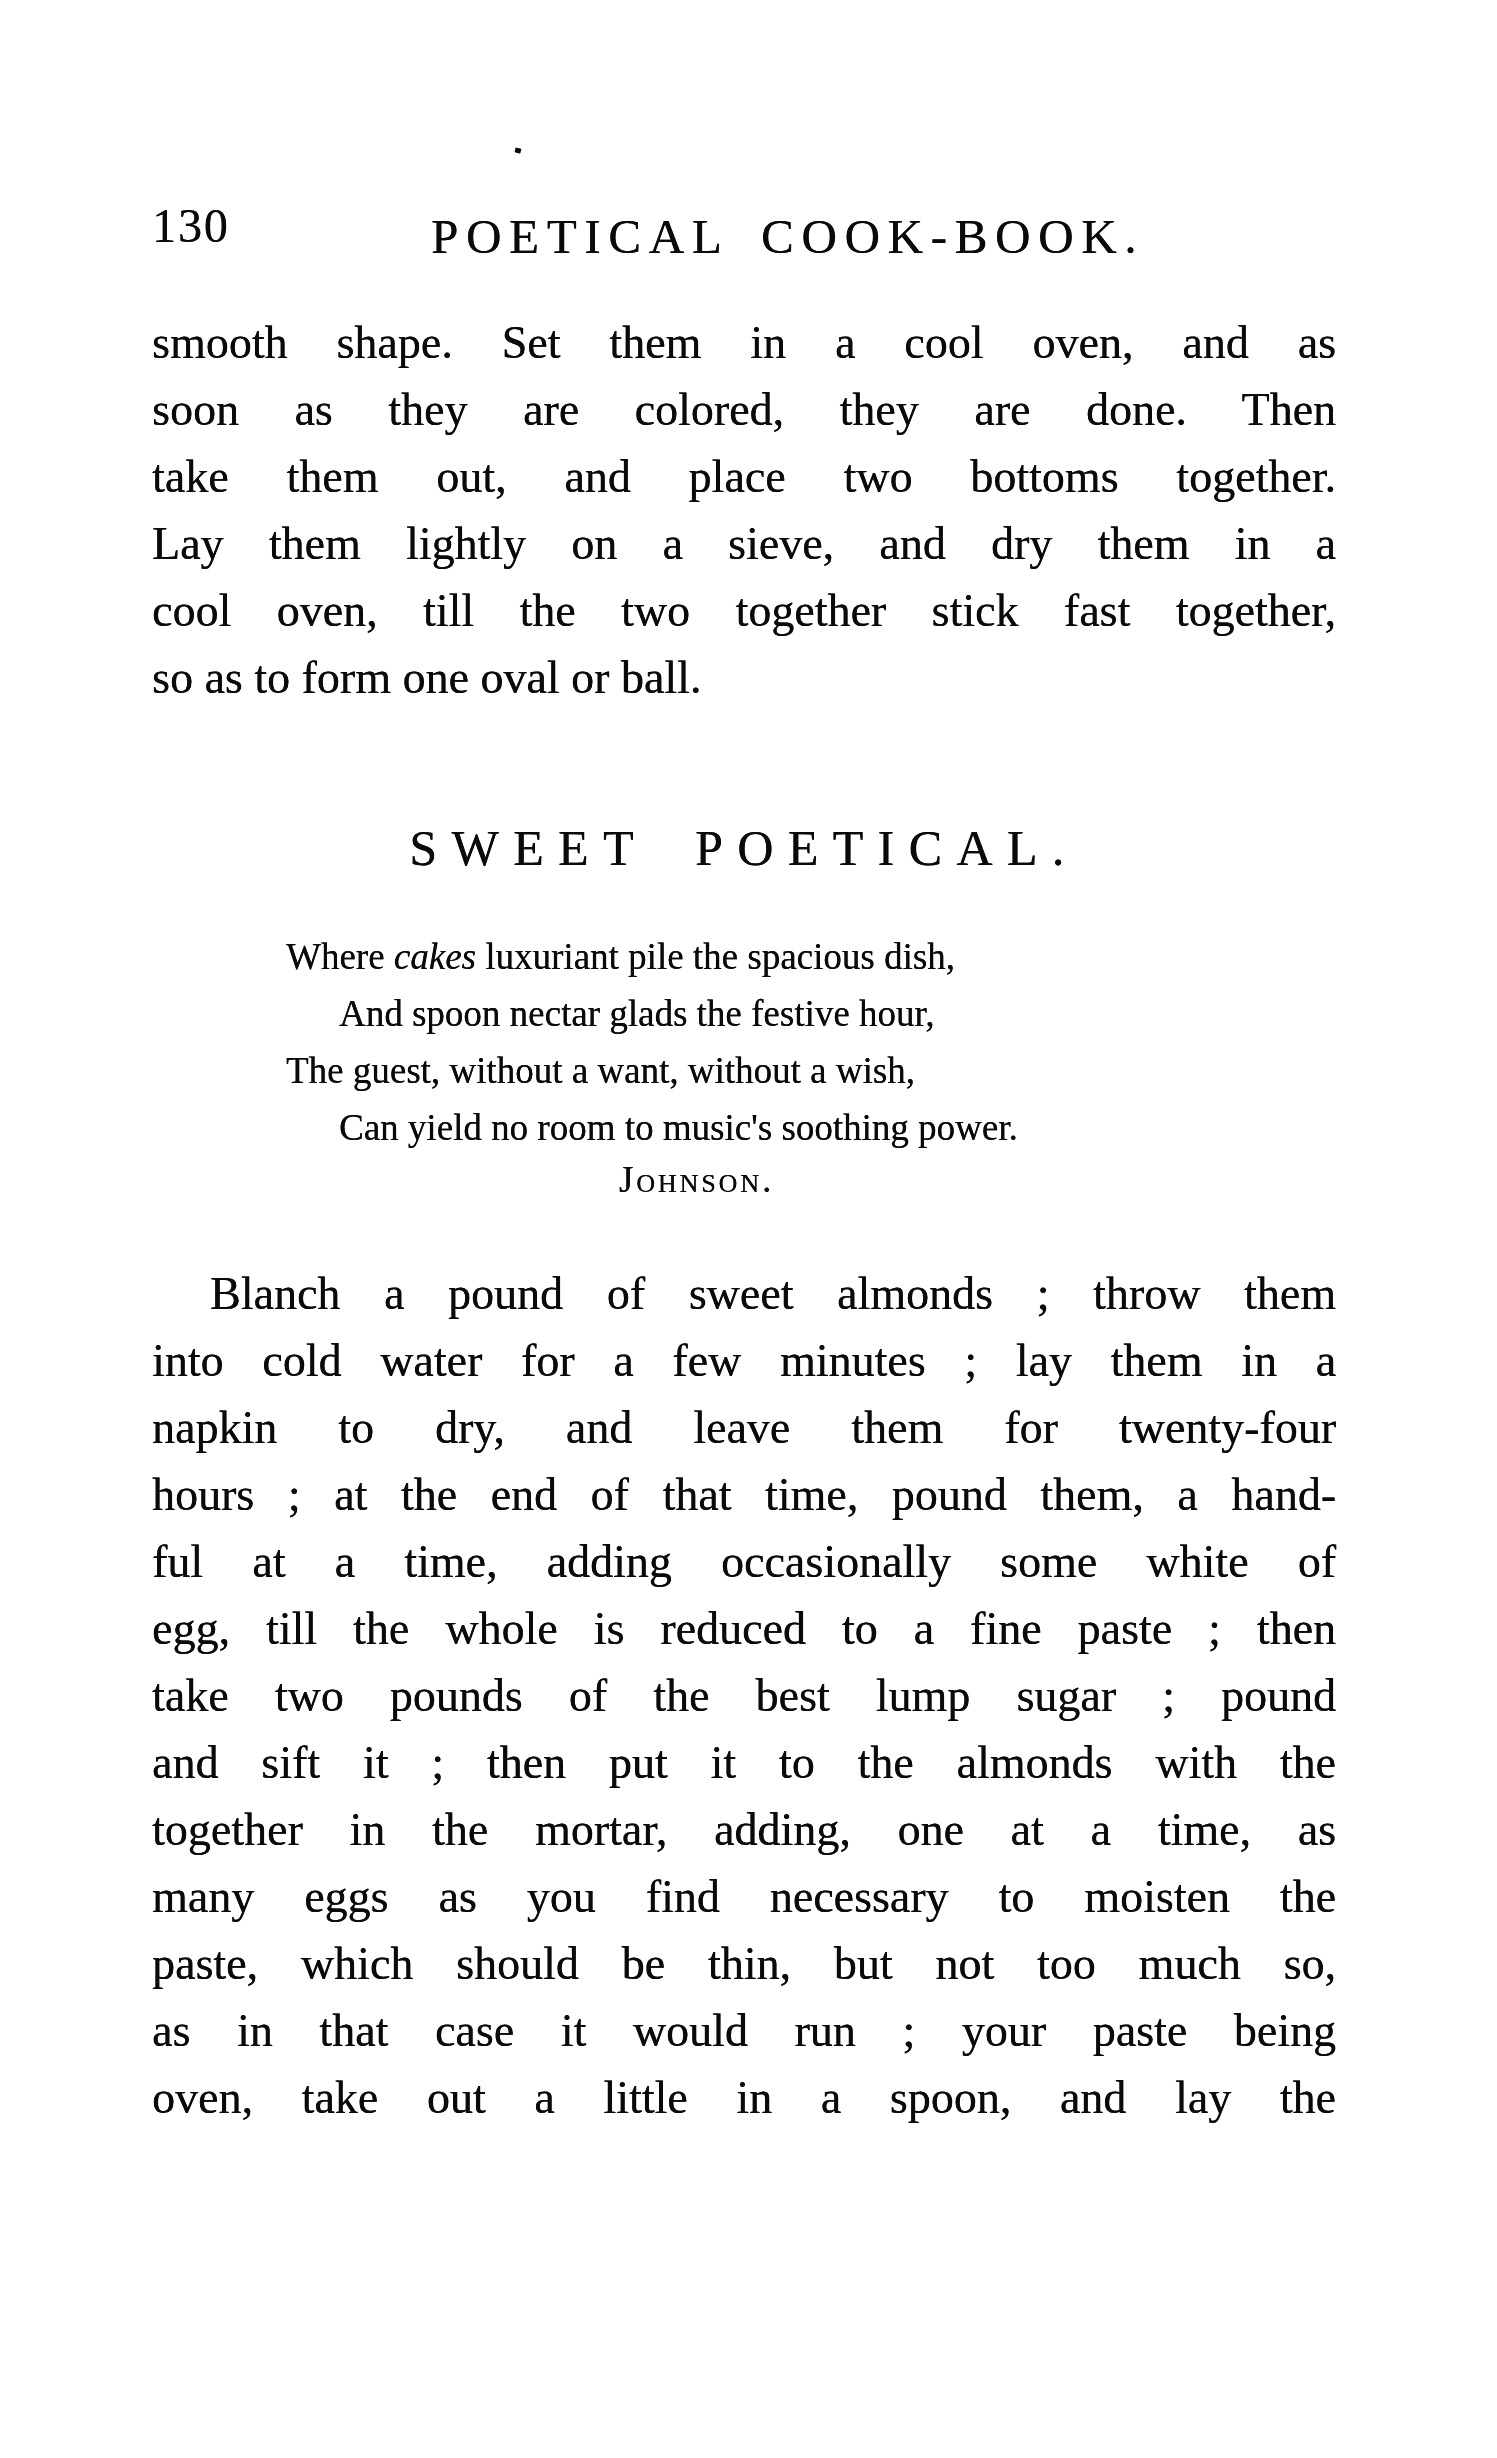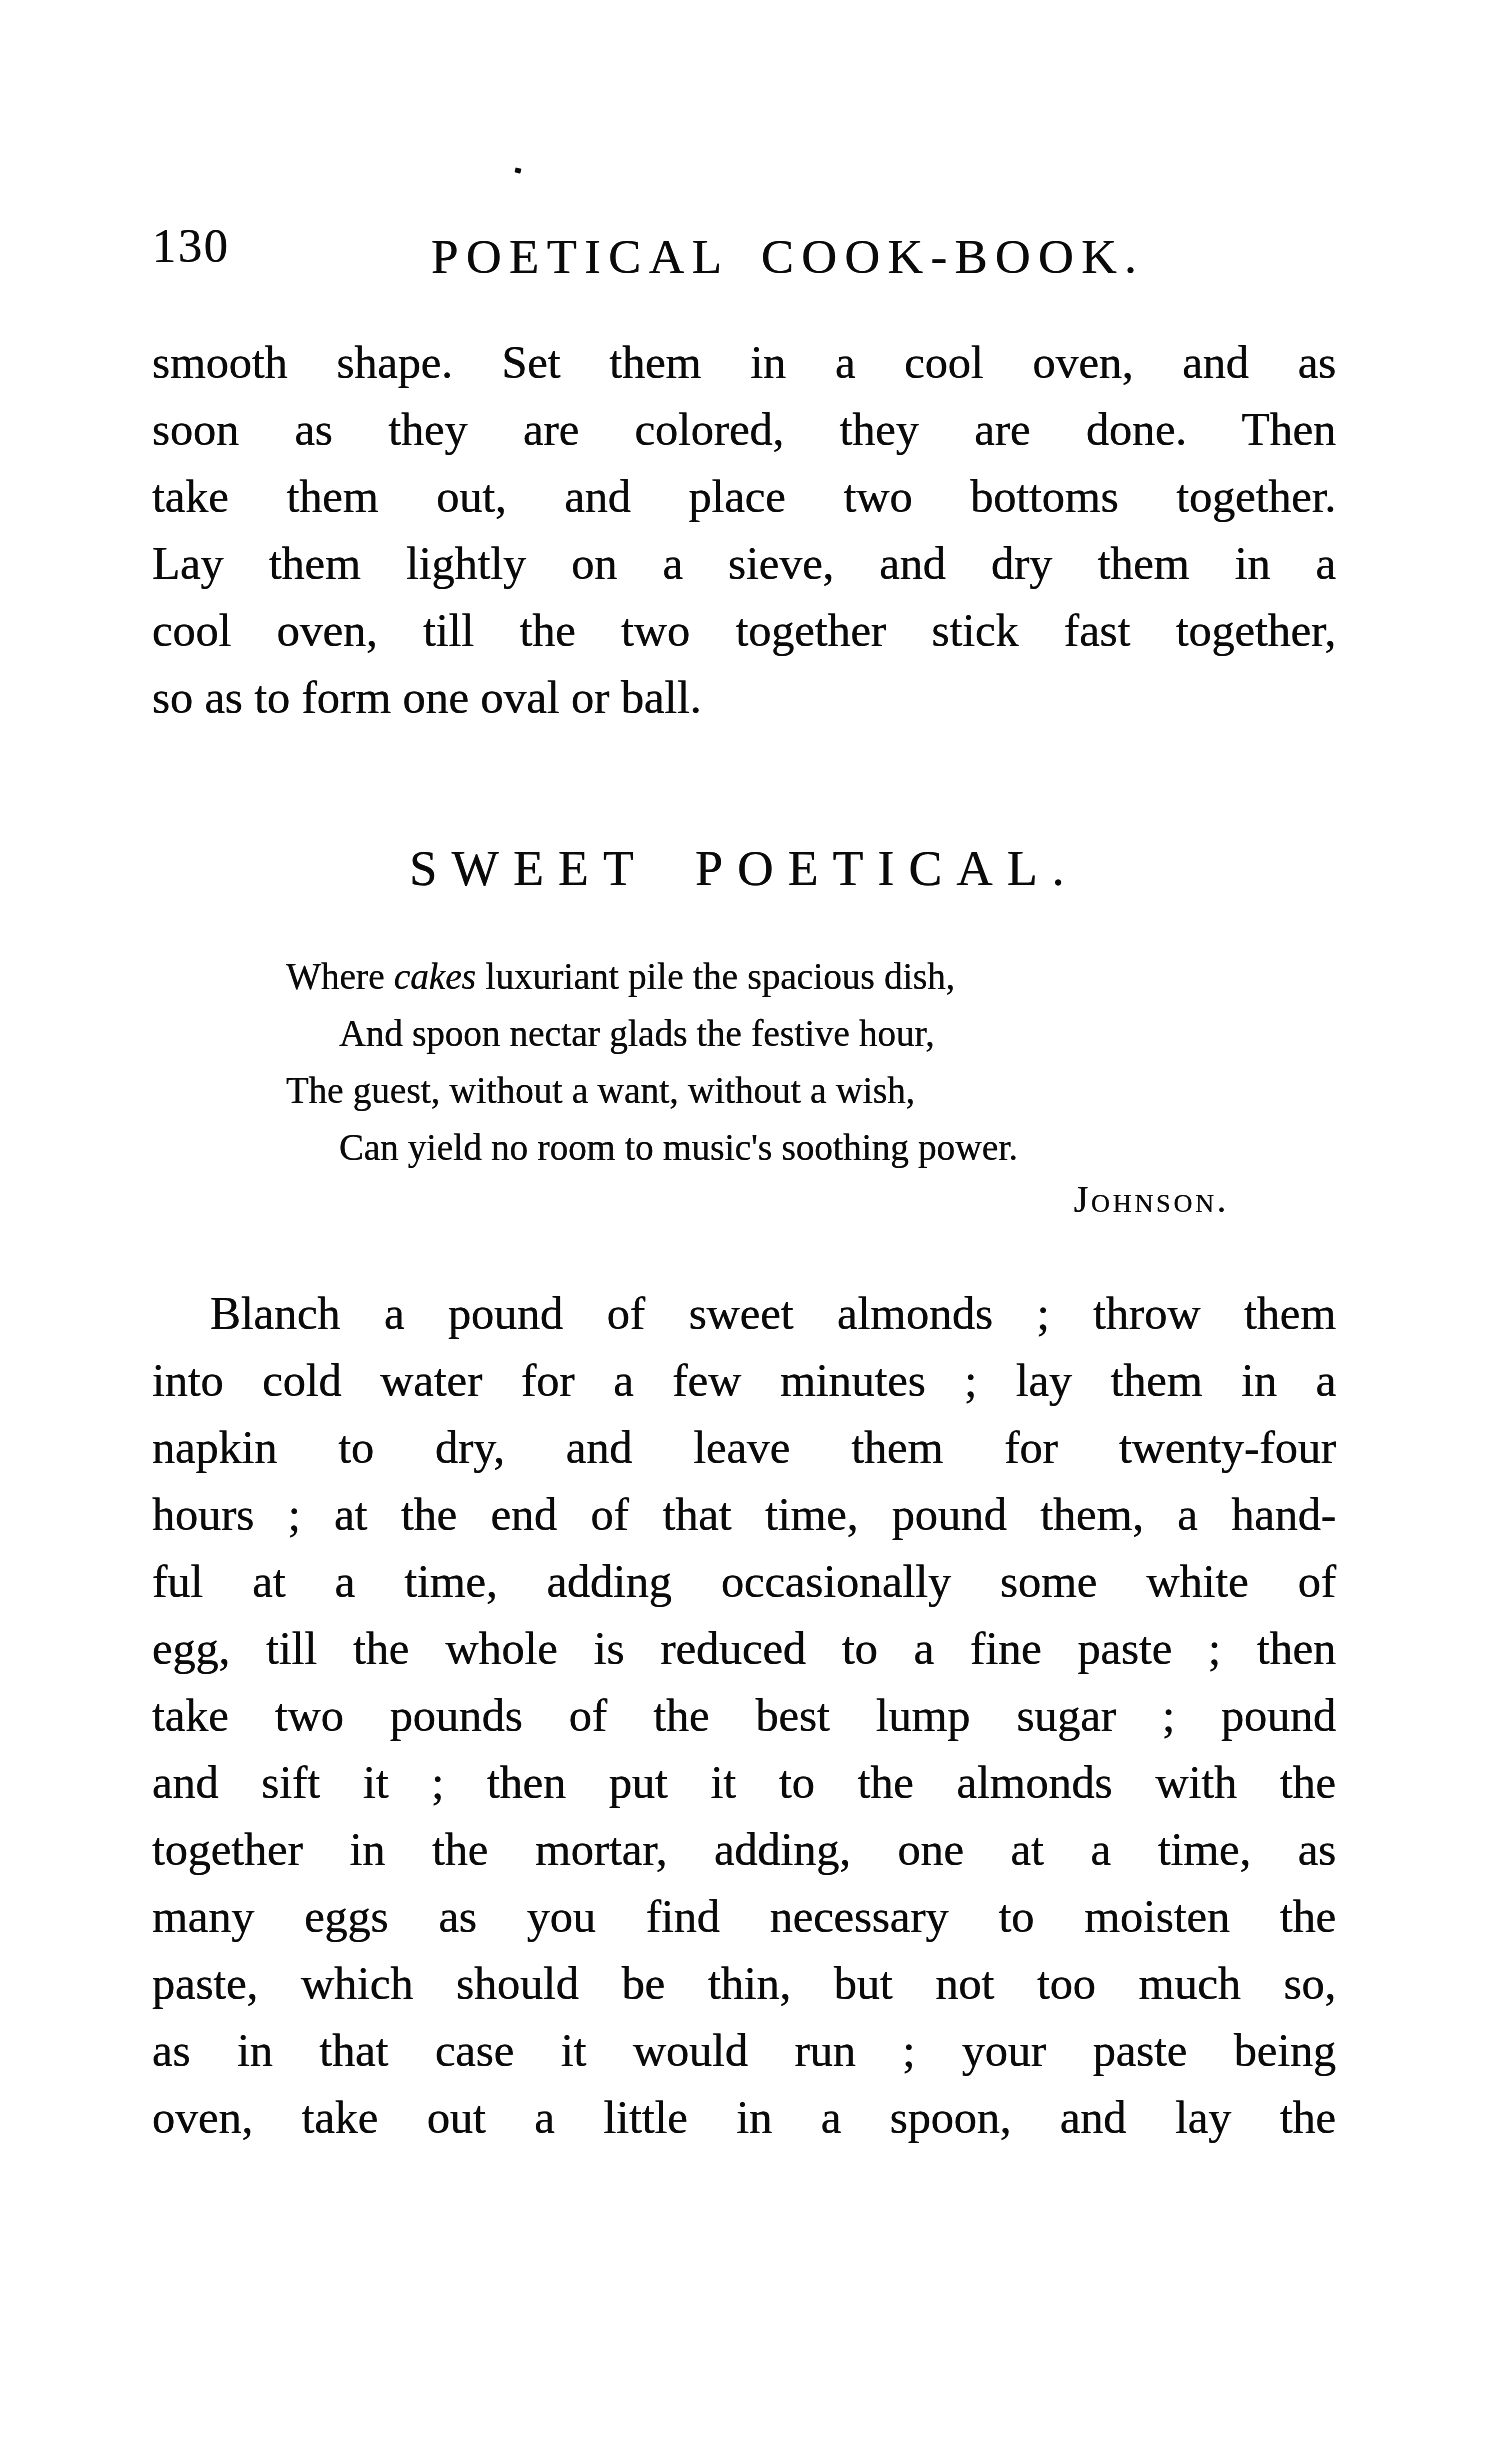--- a/index.html
+++ b/index.html
@@ -13,21 +13,20 @@
     height: 2458px;
     position: relative;
     font-family: "Liberation Serif", "DejaVu Serif", serif;
     color: var(--ink);
     overflow: hidden;
   }
   .page {
     position: absolute;
     inset: 0;
     background: var(--paper);
-    margin-top: 20px;
   }
   
   .ink-spot {
     position: absolute;
     left: 515px;
     top: 148px;
     width: 5.8px;
     height: 4.8px;
     background: var(--ink);
     border-radius: 1px;
@@ -89,26 +88,26 @@
     top: 928px;
     font-size: 37px;
     line-height: 57px;
     white-space: nowrap;
     text-shadow: 0.2px 0 0 currentColor;
   }
   .poem .tline:nth-child(even) { margin-left: 53px; }
   .poem em { }
   .epigraph-attribution {
     position: absolute;
-    left: 136px;
+    left: 150px;
     width: 1093px;
     top: 1157px;
     font-size: 37px;
     line-height: 46px;
-    text-align: right;
+    text-align: center;
     font-variant: small-caps;
     letter-spacing: 2.9px;
     text-shadow: 0.2px 0 0 currentColor;
   }
 </style>
 </head>
 <body>
 
 <div class="page">
 

